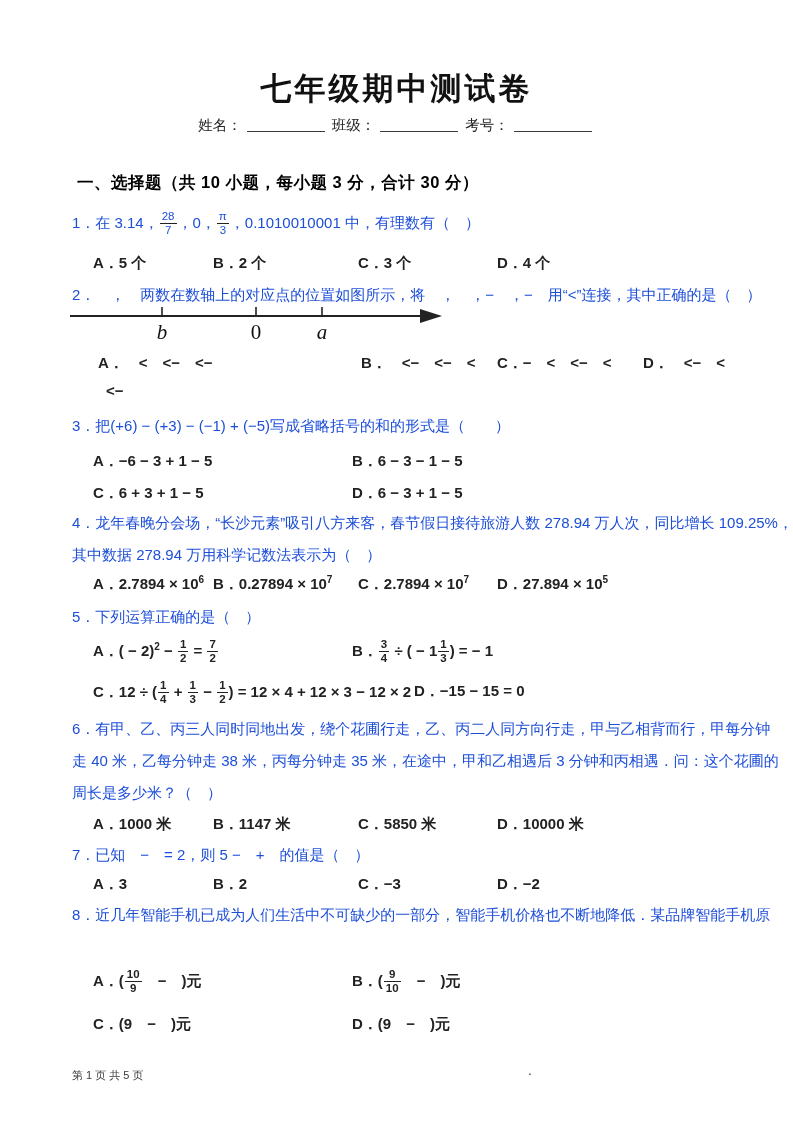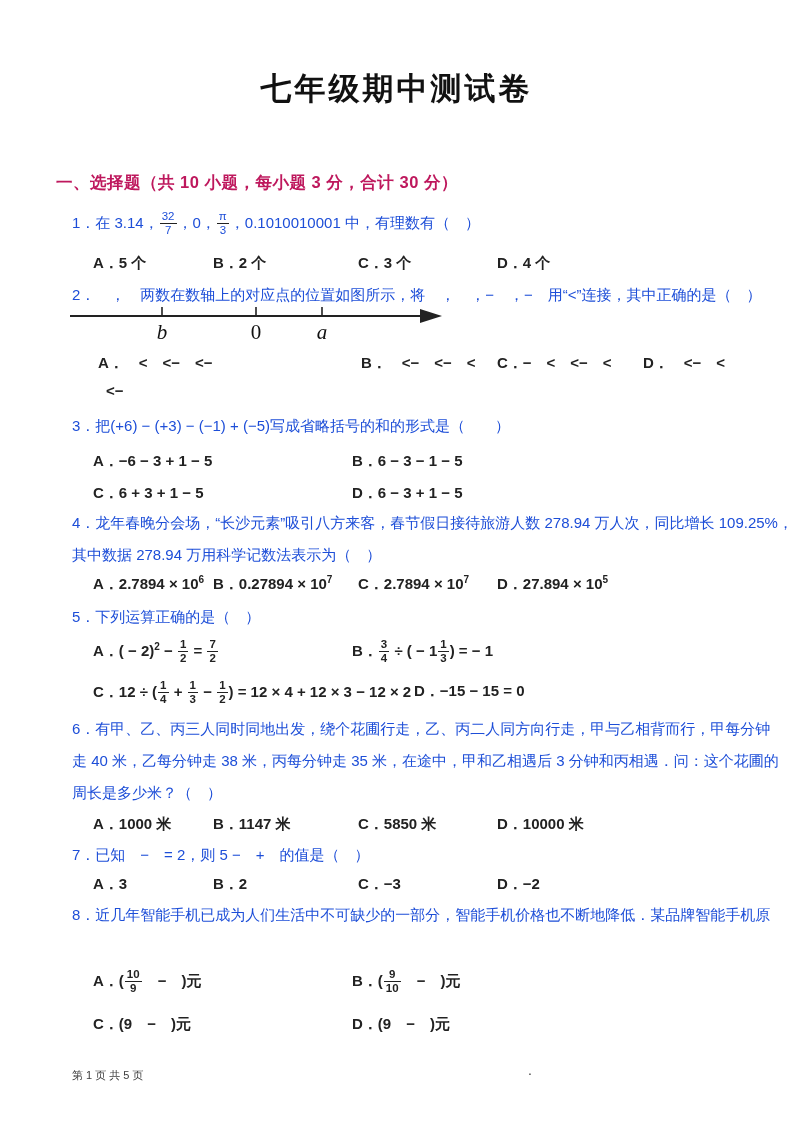--- a/index.html
+++ b/index.html
@@ -7,21 +7,21 @@
     position:relative;width:793px;height:1122px;margin:0 auto;background:#ffffff;
     font-family:"Liberation Sans","DejaVu Sans",sans-serif;color:#1f1f1f;overflow:hidden;
   }
   .title{
     position:absolute;top:68px;left:0;width:100%;text-align:center;
     font-family:"Liberation Serif","DejaVu Serif",serif;font-weight:700;
     font-size:31px;letter-spacing:3px;color:#111;
   }
   .meta{position:absolute;top:116px;left:0;width:100%;text-align:center;font-size:14.5px;color:#222;}
   .meta .blank{display:inline-block;width:78px;height:15px;border-bottom:1.4px solid #3a3a3a;margin:0 3px 0 5px;vertical-align:-2px;}
-  .heading{position:absolute;top:172px;left:56px;font-size:16.5px;font-weight:700;color:#be185d;letter-spacing:0.5px;}
+  .heading{position:absolute;top:172px;left:77px;font-size:16.5px;font-weight:700;color:#000000;letter-spacing:0.5px;}
   .line{position:absolute;left:72px;height:24px;line-height:24px;font-size:15px;white-space:nowrap;color:#1d4ed8;}
   .optrow{position:absolute;left:72px;width:660px;height:24px;line-height:24px;font-size:15px;color:#222;font-weight:bold;}
   .opt{position:absolute;top:0;white-space:nowrap;}
   .c1{left:21px}.c2{left:141px}.c3{left:286px}.c4{left:425px}
   .d1{left:21px}.d2{left:280px}
   .e2{left:342px}
   .m1{left:26px}.m2{left:289px}.m3{left:425px}.m4{left:571px}
   .cont{left:34px}
   .fr{display:inline-block;text-align:center;vertical-align:-0.55em;line-height:1.12;font-size:11.5px;margin:0 1px;}
   .fr .n{display:block;border-bottom:1px solid #222;padding:0 2px;}
@@ -33,24 +33,29 @@
   .footer{position:absolute;left:72px;top:1068px;font-size:11px;color:#3c3c3c;}
   .footer-dot{position:absolute;left:528px;top:1062px;font-size:14px;color:#3c3c3c;}
 </style>
 </head>
 <body>
 
 <div class="page">
 
   <div class="title">七年级期中测试卷</div>
 
+  <div class="meta">
+    <span>姓名：</span><span class="blank"></span>
+    <span>班级：</span><span class="blank"></span>
+    <span>考号：</span><span class="blank"></span>
+  </div>
 
   <div class="heading">一、选择题（共 10 小题，每小题 3 分，合计 30 分）</div>
 
-  <div class="line" style="top:210px">1．在 3.14，<span class="fr"><span class="n">32</span><span class="d">7</span></span>，0，<span class="fr"><span class="n">π</span><span class="d">3</span></span>，0.1010010001 中，有理数有（　）</div>
+  <div class="line" style="top:210px">1．在 3.14，<span class="fr"><span class="n">28</span><span class="d">7</span></span>，0，<span class="fr"><span class="n">π</span><span class="d">3</span></span>，0.1010010001 中，有理数有（　）</div>
   <div class="optrow" style="top:251px">
     <span class="opt c1">A．5 个</span>
     <span class="opt c2">B．2 个</span>
     <span class="opt c3">C．3 个</span>
     <span class="opt c4">D．4 个</span>
   </div>
 
   <div class="line" style="top:283px">2．　，　两数在数轴上的对应点的位置如图所示，将　，　，−　，−　用“&lt;”连接，其中正确的是（　）</div>
   <svg class="numline" width="390" height="42">
     <line x1="0" y1="13" x2="354" y2="13" stroke="#222" stroke-width="2"></line>

